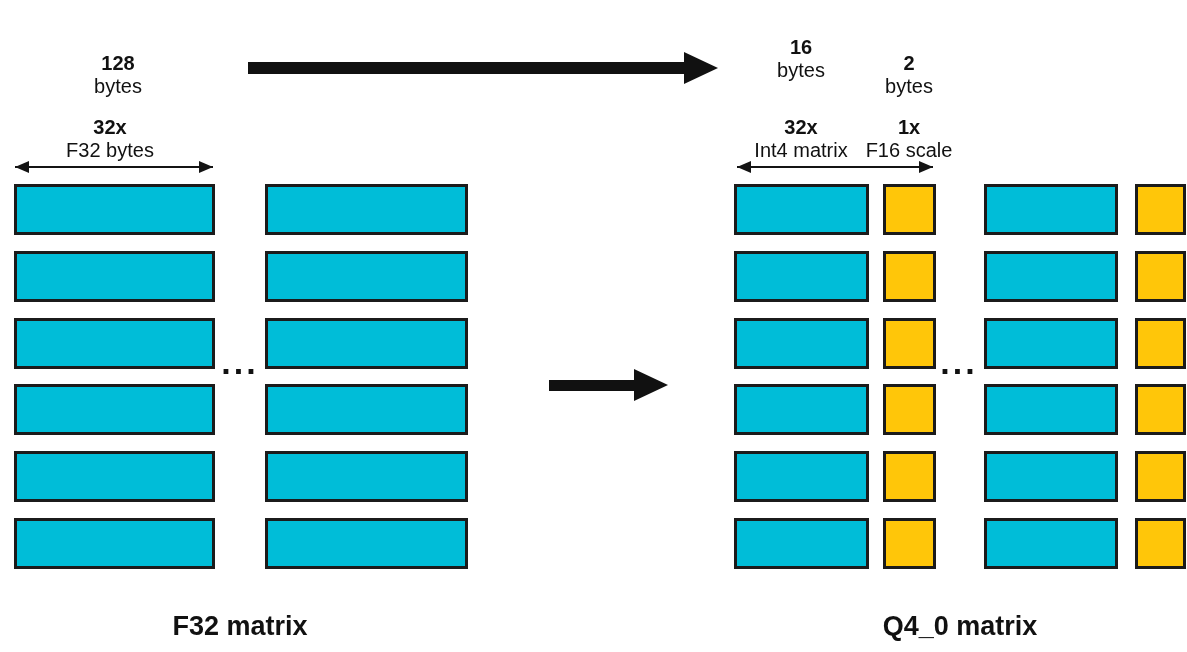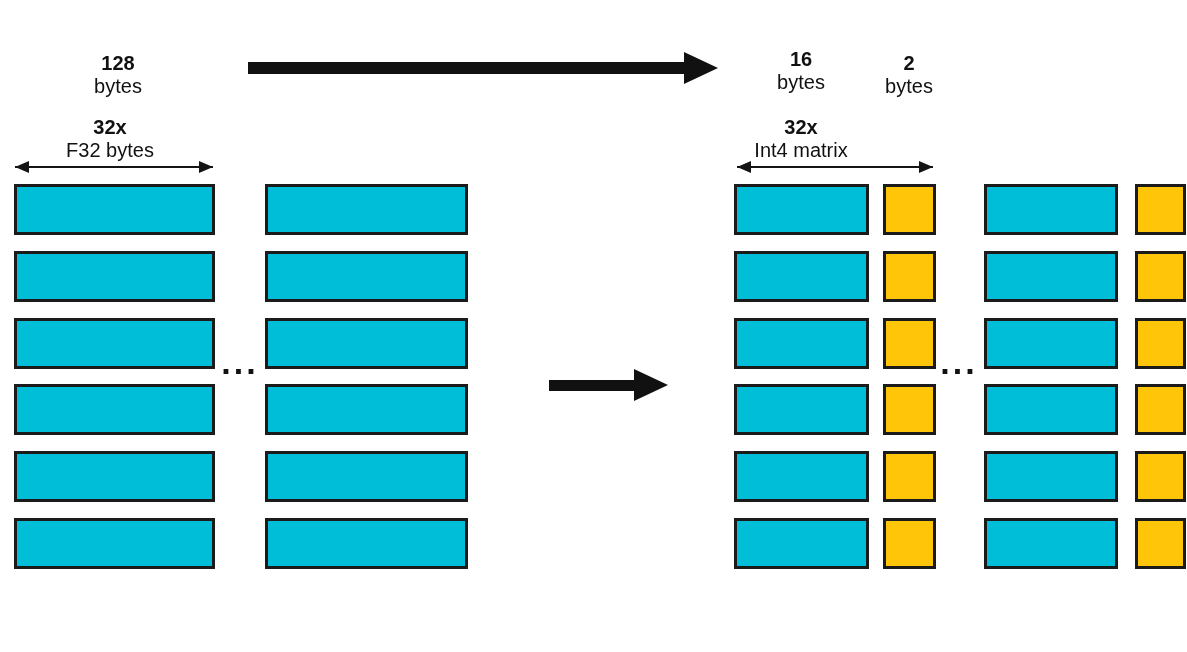--- a/index.html
+++ b/index.html
@@ -87,31 +87,35 @@
   <div class="label" style="left:118px; top:36px;">
     <div class="num">128</div>
     <div>bytes</div>
   </div>
   <div class="label" style="left:110px; top:100px;">
     <div class="num">32x</div>
     <div>F32 bytes</div>
   </div>
   <div class="darrow" style="left:15px; top:166px; width:198px;"></div>
 
-  <div class="label" style="left:801px; top:32px;">
+  <div class="label" style="left:801px; top:20px;">
     <div class="num">16</div>
     <div>bytes</div>
   </div>
   <div class="label" style="left:909px; top:36px;">
     <div class="num">2</div>
     <div>bytes</div>
   </div>
   <div class="label" style="left:801px; top:100px;">
     <div class="num">32x</div>
     <div>Int4 matrix</div>
+  </div>
+  <div class="label" style="left:909px; top:100px;">
+    <div class="num">1x</div>
+    <div>F16 scale</div>
   </div>
   <div class="darrow" style="left:737px; top:166px; width:196px;"></div>
 
   <div>
       <div class="block" style="left: 14px; top: 184px; width: 201px; background: rgb(0, 189, 216); border-color: rgb(27, 27, 27);"></div>
       <div class="block" style="left: 265px; top: 184px; width: 203px; background: rgb(0, 189, 216); border-color: rgb(27, 27, 27);"></div>
       <div class="block" style="left: 14px; top: 251px; width: 201px; background: rgb(0, 189, 216); border-color: rgb(27, 27, 27);"></div>
       <div class="block" style="left: 265px; top: 251px; width: 203px; background: rgb(0, 189, 216); border-color: rgb(27, 27, 27);"></div>
       <div class="block" style="left: 14px; top: 318px; width: 201px; background: rgb(0, 189, 216); border-color: rgb(27, 27, 27);"></div>
       <div class="block" style="left: 265px; top: 318px; width: 203px; background: rgb(0, 189, 216); border-color: rgb(27, 27, 27);"></div>
@@ -148,14 +152,16 @@
       <div class="block" style="left: 984px; top: 518px; width: 134px; background: rgb(0, 189, 216); border-color: rgb(27, 27, 27);"></div>
       <div class="block" style="left: 1135px; top: 518px; width: 51px; background: rgb(255, 198, 9); border-color: rgb(27, 27, 27);"></div>
     </div>
 
   <div class="ellipsis" style="left:240px; top:366px;">...</div>
   <div class="ellipsis" style="left:959px; top:366px;">...</div>
 
   <div class="shaft" style="left:549px; top:380px; width:86px; height:11px;"></div>
   <div class="arrowhead-right" style="left:634px; top:369px;"></div>
 
+  <div class="caption" style="left:240px; top:611px;">F32 matrix</div>
+  <div class="caption" style="left:960px; top:611px;">Q4_0 matrix</div>
 
 </div>
 
 </body></html>

